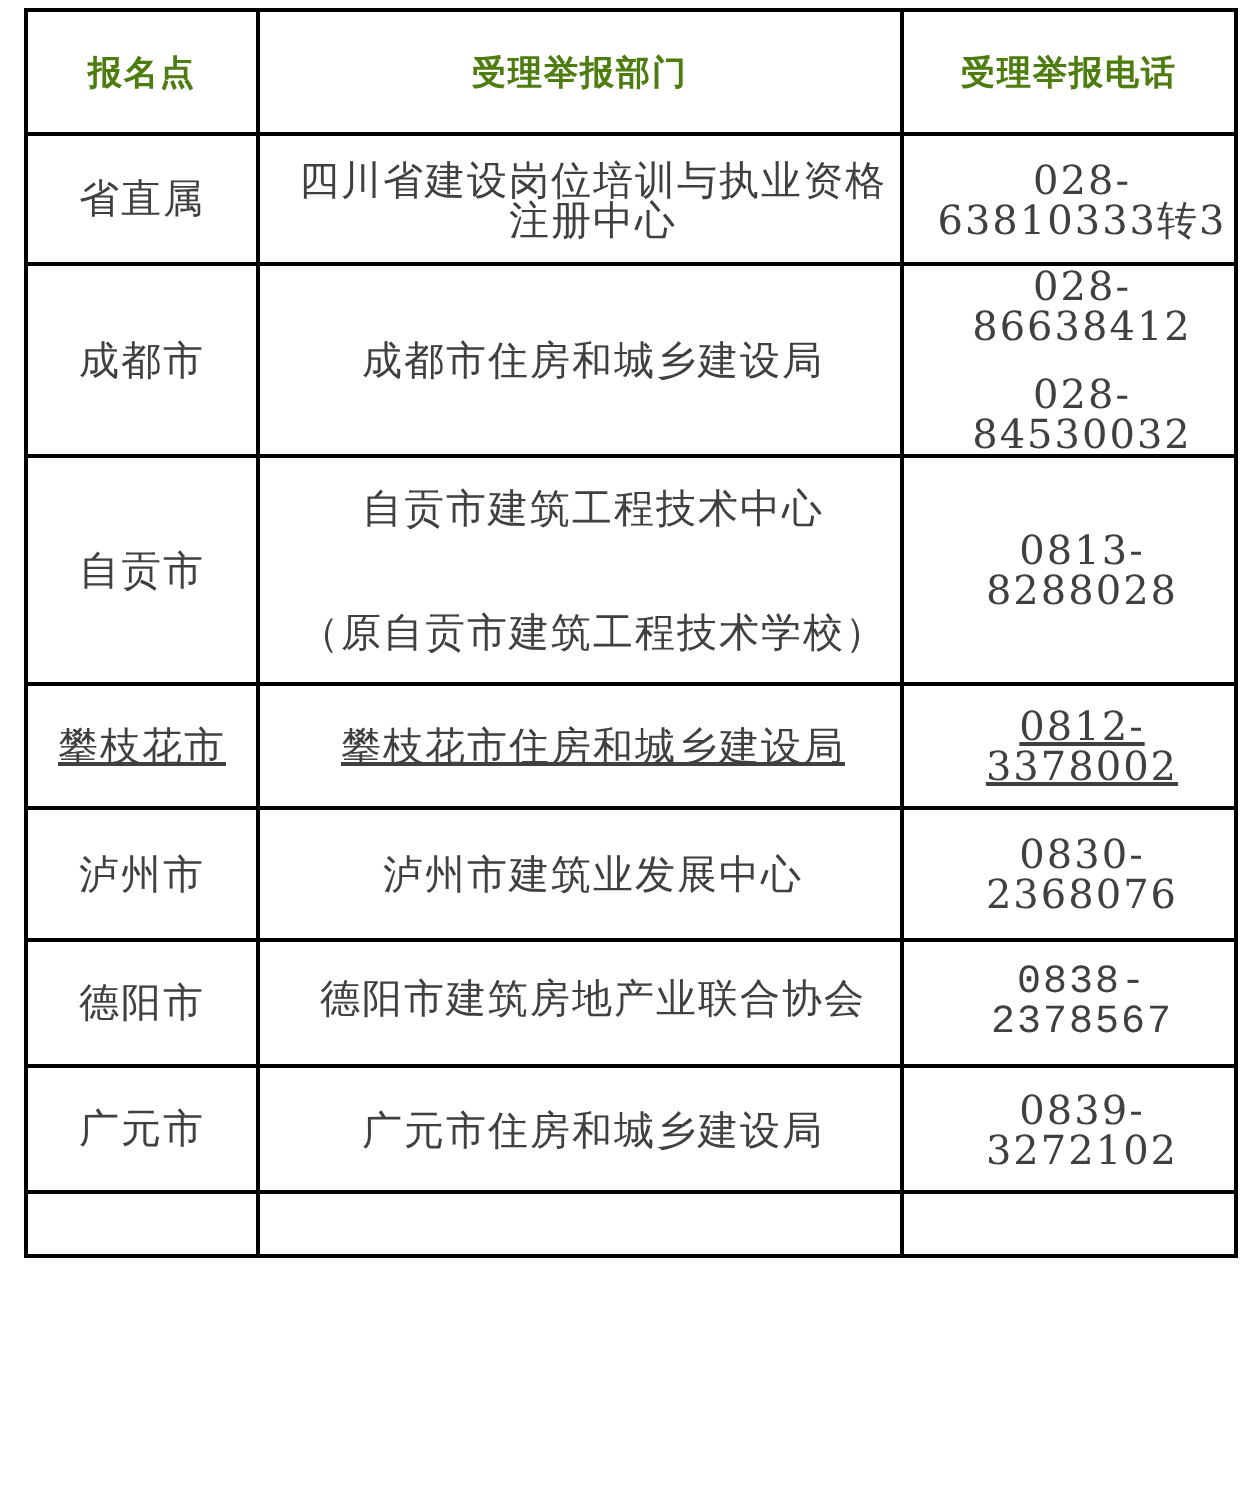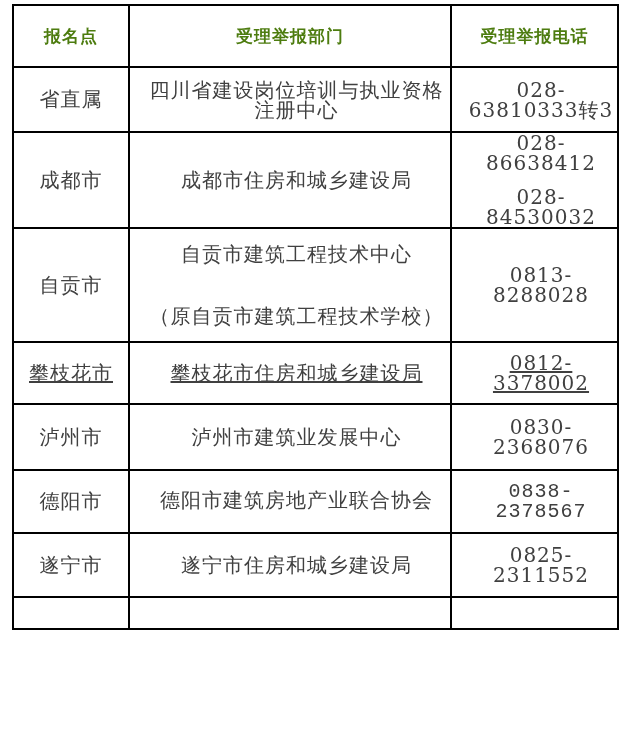--- a/index.html
+++ b/index.html
@@ -121,27 +121,27 @@
       </tr>
       <tr class="r5">
         <td>德阳市</td>
         <td>
           <div class="line">德阳市建筑房地产业联合协会</div>
         </td>
         <td>
           <div class="line">0838-2378567</div>
         </td>
       </tr>
-      <tr class="r8">
-        <td>遂宁市</td>
+      <tr class="r7">
+        <td>广元市</td>
         <td>
-          <div class="line">遂宁市住房和城乡建设局</div>
+          <div class="line">广元市住房和城乡建设局</div>
         </td>
         <td>
-          <div class="line">0825-2311552</div>
+          <div class="line">0839-3272102</div>
         </td>
       </tr>
       <tr class="partial">
         <td></td>
         <td></td>
         <td></td>
       </tr>
     </tbody>
   </table>
 </div>

